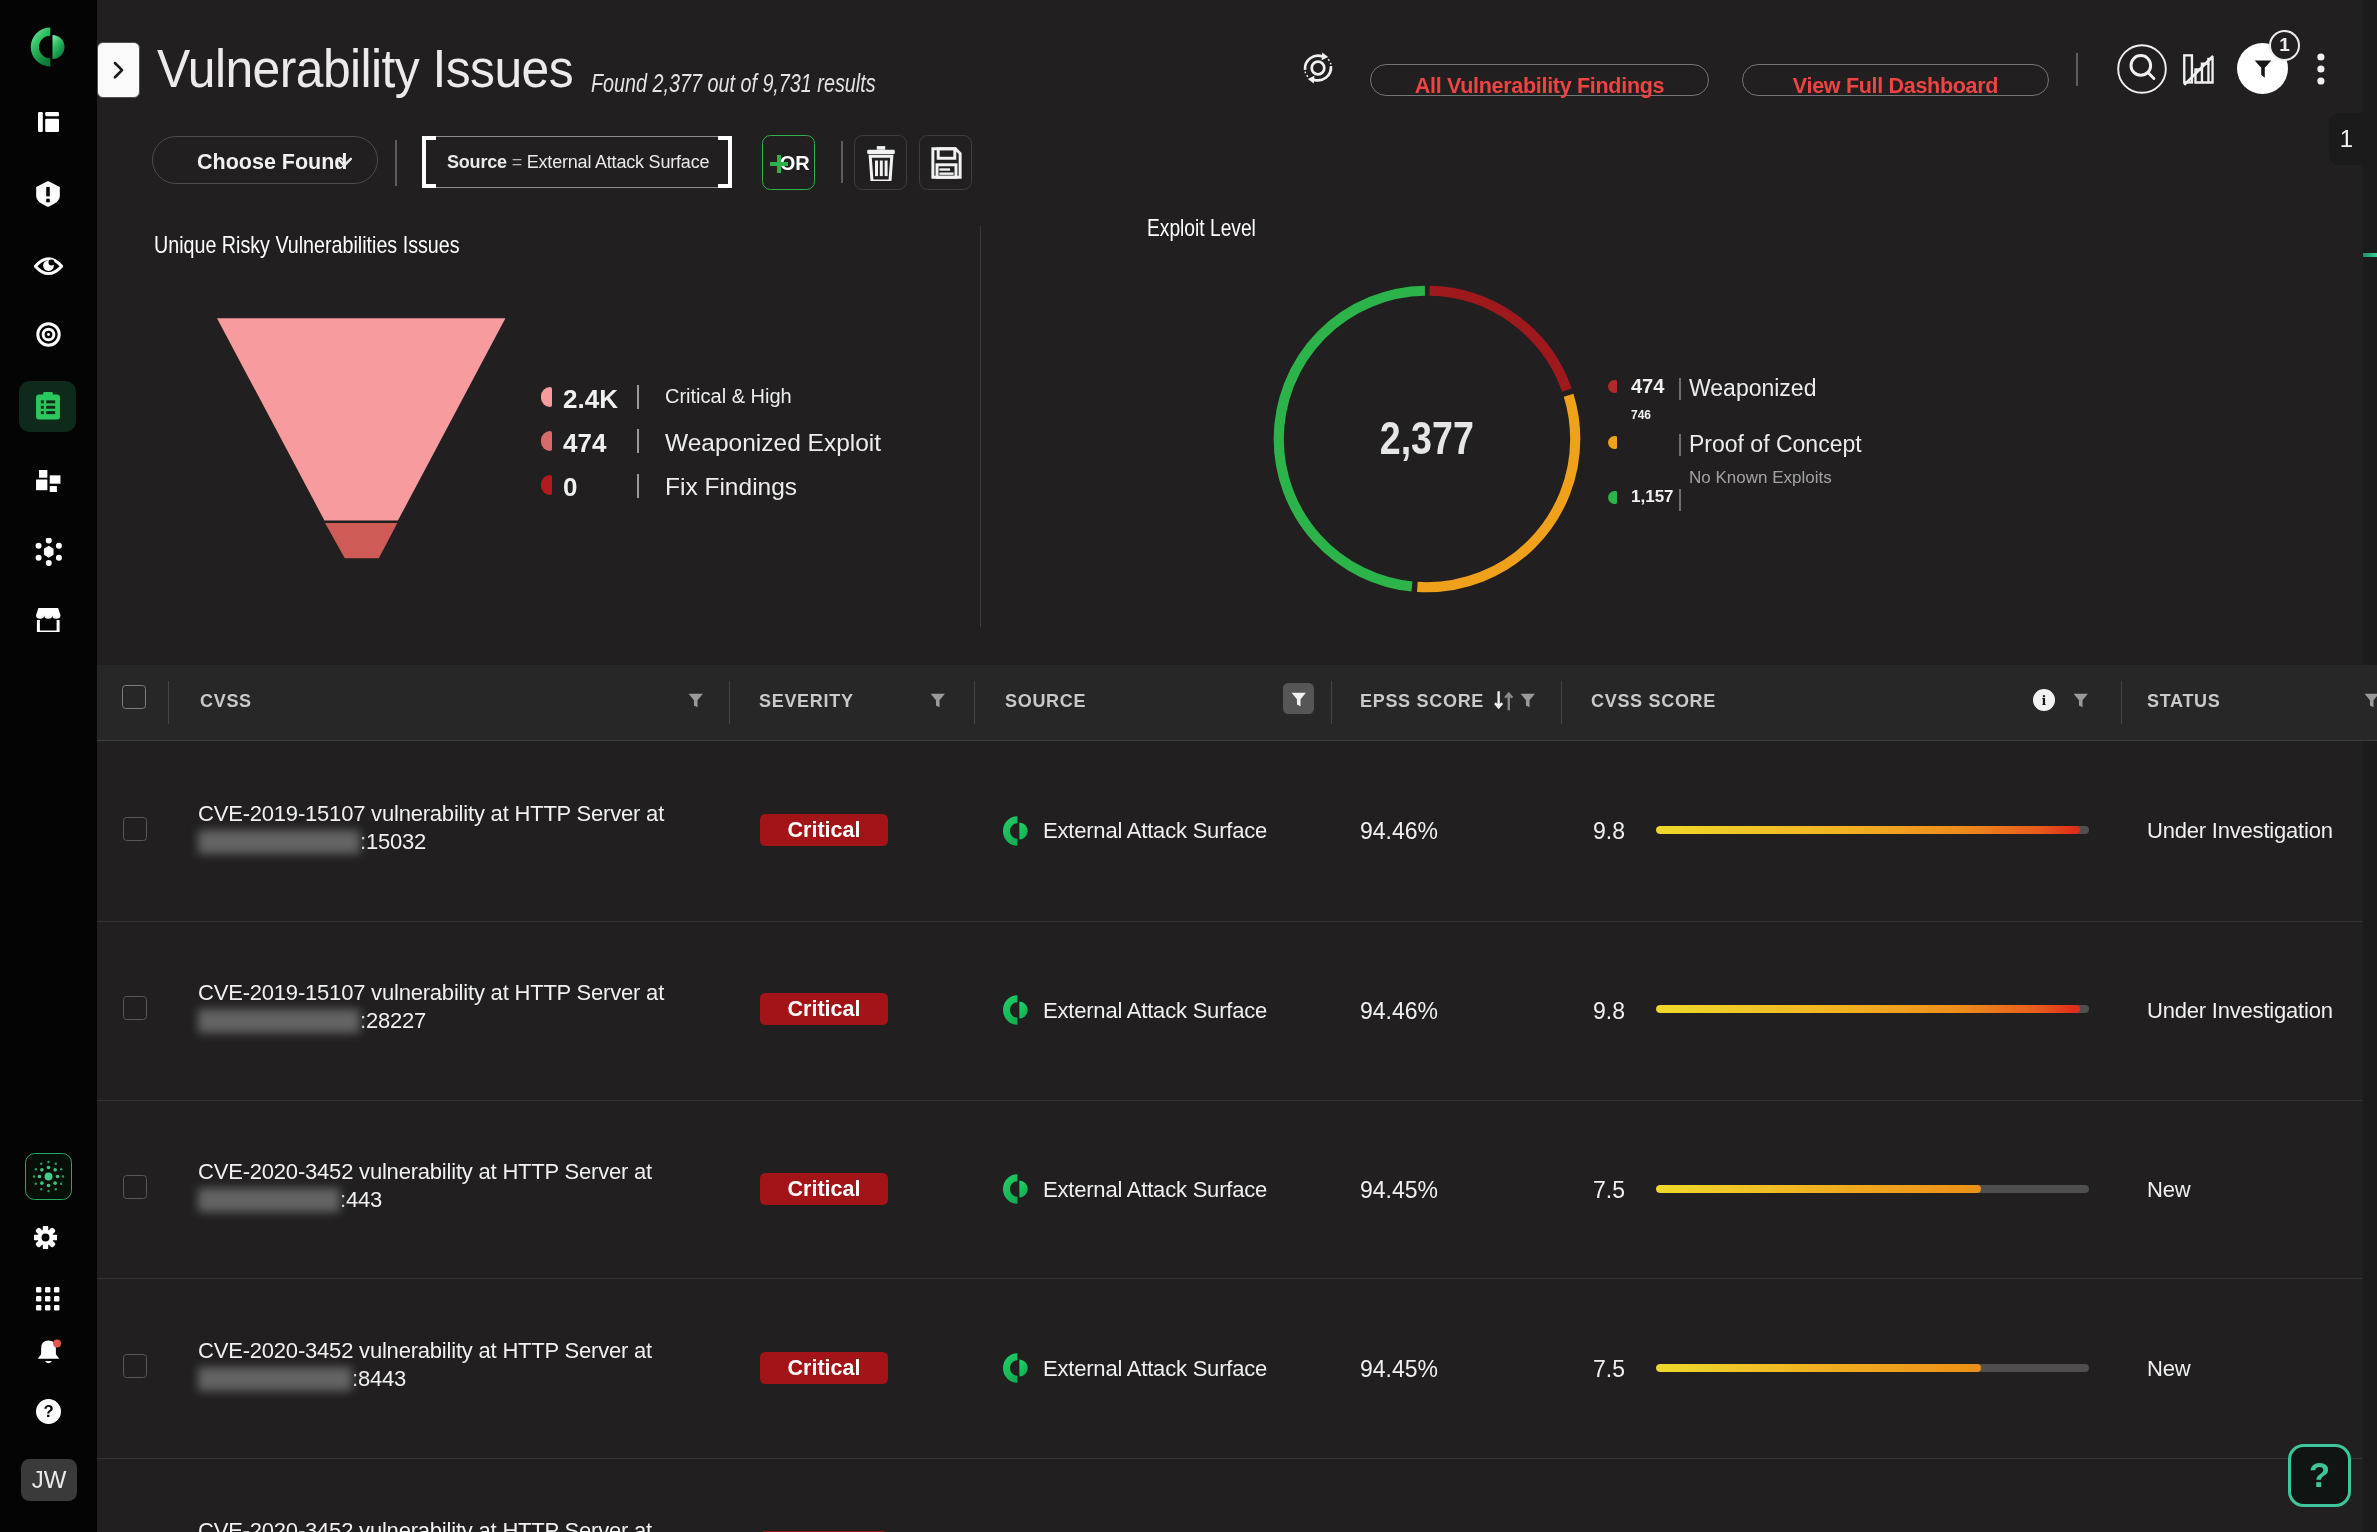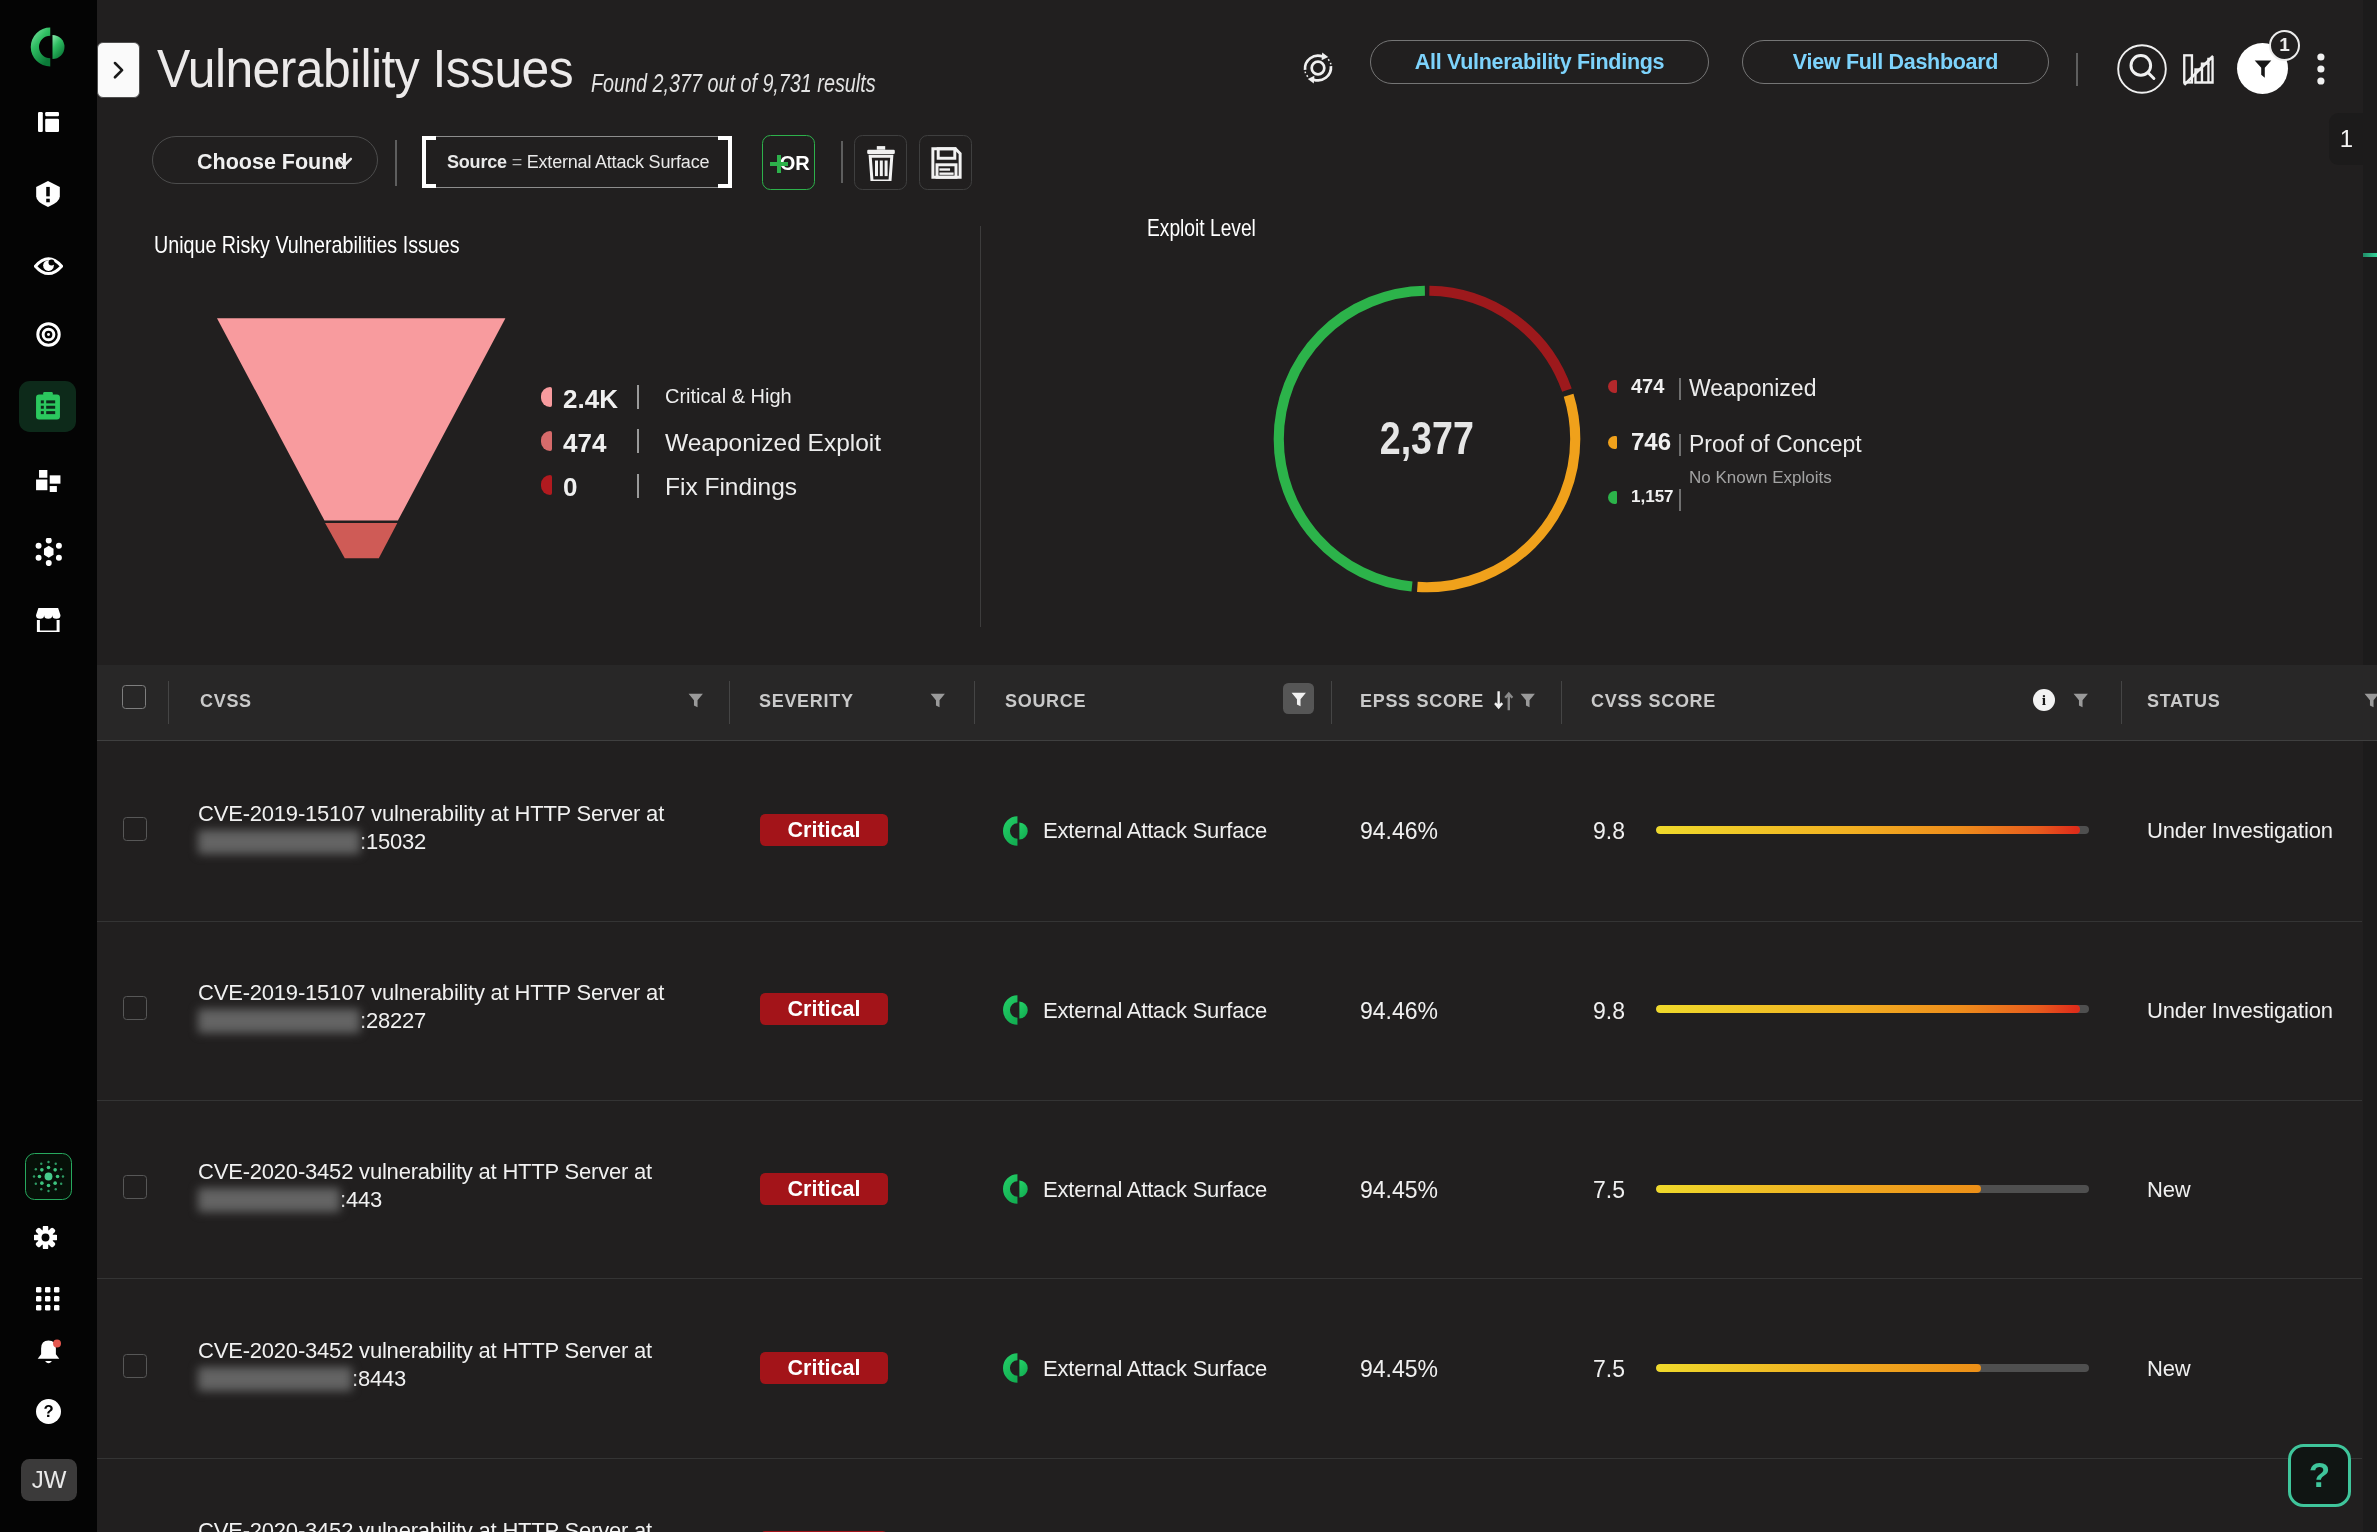--- a/index.html
+++ b/index.html
@@ -8,21 +8,21 @@
 body{position:relative}
 .sidebar{position:absolute;left:0;top:0;width:97px;height:1533px;background:#040404}
 .icn{position:absolute}
 .selbox{position:absolute;left:19px;top:381px;width:57px;height:51px;background:#0d2a1a;border-radius:10.8px}
 .spiralbtn{position:absolute;left:25px;top:1153px;width:47px;height:47px;border:1.8px solid #27a95e;border-radius:9.6px;background:#061008}
 .jw{position:absolute;left:21px;top:1459px;width:56px;height:42px;background:#3b3a3a;border-radius:8.4px;color:#eaeaea;font-size:24px;text-align:center;line-height:42px}
 .expbtn{position:absolute;left:97px;top:42px;width:43px;height:56px;background:#fafafa;border:1.8px solid #4f4f4f;border-radius:6px;color:#111;text-align:center}
 .expbtn svg{margin-top:17.3px}
 .pagetitle{position:absolute;left:157px;top:38px;font-size:53px;font-weight:400;color:#eceaea;letter-spacing:-0.6px;white-space:nowrap}
 .subtitle{position:absolute;left:591px;top:68px;font-size:26px;font-style:italic;color:#e3e3e3;white-space:nowrap}
-.pill{position:absolute;height:44px;top:40px;border:1.2px solid #757575;border-radius:24px;font-size:21.5px;font-weight:600;color:#7dd3fc;text-align:center;letter-spacing:-0.3px}
+.pill{position:absolute;height:32px;top:64px;border:1.2px solid #757575;border-radius:24px;font-size:21.5px;font-weight:600;color:#ef4444;text-align:center;letter-spacing:-0.3px}
 .vsep{position:absolute;background:#5e5e5e}
 
 .cview{position:absolute;left:152px;top:136px;width:226px;height:48px;border:1.2px solid #4c4c4c;border-radius:24px}
 .cview .t{position:absolute;left:44px;top:12.5px;font-size:21.5px;font-weight:600;color:#f0f0f0;white-space:nowrap}
 .chip{position:absolute;left:422px;top:136px;width:310px;height:52px}
 .chip .tl{position:absolute;left:6px;right:6px;top:0;height:1.2px;background:#8d8d8d}
 .chip .bl{position:absolute;left:6px;right:6px;bottom:0;height:1.2px;background:#8d8d8d}
 .chip .lb{position:absolute;left:0;top:0;bottom:0;width:14.3px;border-left:4.8px solid #fff;border-top:4.2px solid #fff;border-bottom:4.2px solid #fff}
 .chip .rb{position:absolute;right:0;top:0;bottom:0;width:14.3px;border-right:4.8px solid #fff;border-top:4.2px solid #fff;border-bottom:4.2px solid #fff}
 .chip .txt{position:absolute;left:25px;top:16px;font-size:18px;letter-spacing:-0.2px;color:#e9e9e9;white-space:nowrap}
@@ -310,21 +310,21 @@
 <circle cx="266" cy="266" r="248" fill="none" stroke="#f0a11b" stroke-width="17" stroke-dasharray="480 1079" stroke-dashoffset="-315"></circle>
 <circle cx="266" cy="266" r="248" fill="none" stroke="#2cb34a" stroke-width="17" stroke-dasharray="750 809" stroke-dashoffset="-804"></circle>
 </g>
 </svg>
 <div class="abs" style="left:1337px;top:410px;width:179px;text-align:center;font-size:47px;font-weight:600;color:#e6e6e6"><span style="display:inline-block;transform:scaleX(0.8)">2,377</span></div>
 <div class="abs legmark" style="left:1608px;top:380px;width:9px;height:12.5px;background:#b3282b"></div>
 <div class="abs legval" style="left:1631px;top:375px;font-size:20px">474</div>
 <div class="abs" style="left:1679px;top:378px;width:1.8px;height:21.5px;background:#6f6f6f"></div>
 <div class="abs" style="left:1689px;top:375px;font-size:23px;color:#ececec">Weaponized</div>
 <div class="abs legmark" style="left:1608px;top:436px;width:9px;height:12.5px;background:#f0a11b"></div>
-<div class="abs legval" style="left:1631px;top:428px;font-size:24px">746</div>
+<div class="abs legval" style="left:1631px;top:408px;font-size:12px">746</div>
 <div class="abs" style="left:1679px;top:434px;width:1.8px;height:21.5px;background:#6f6f6f"></div>
 <div class="abs" style="left:1689px;top:431px;font-size:23px;color:#ececec">Proof of Concept</div>
 <div class="abs legmark" style="left:1608px;top:491px;width:9px;height:12.5px;background:#2cb34a"></div>
 <div class="abs legval" style="left:1631px;top:487px;font-size:17px">1,157</div>
 <div class="abs" style="left:1679px;top:489px;width:1.8px;height:21.5px;background:#6f6f6f"></div>
 <div class="abs" style="left:1689px;top:468px;font-size:17px;color:#a3a3a3">No Known Exploits</div>
 
 <div class="thead"></div>
 <svg width="0" height="0" style="position:absolute">
     <defs>

